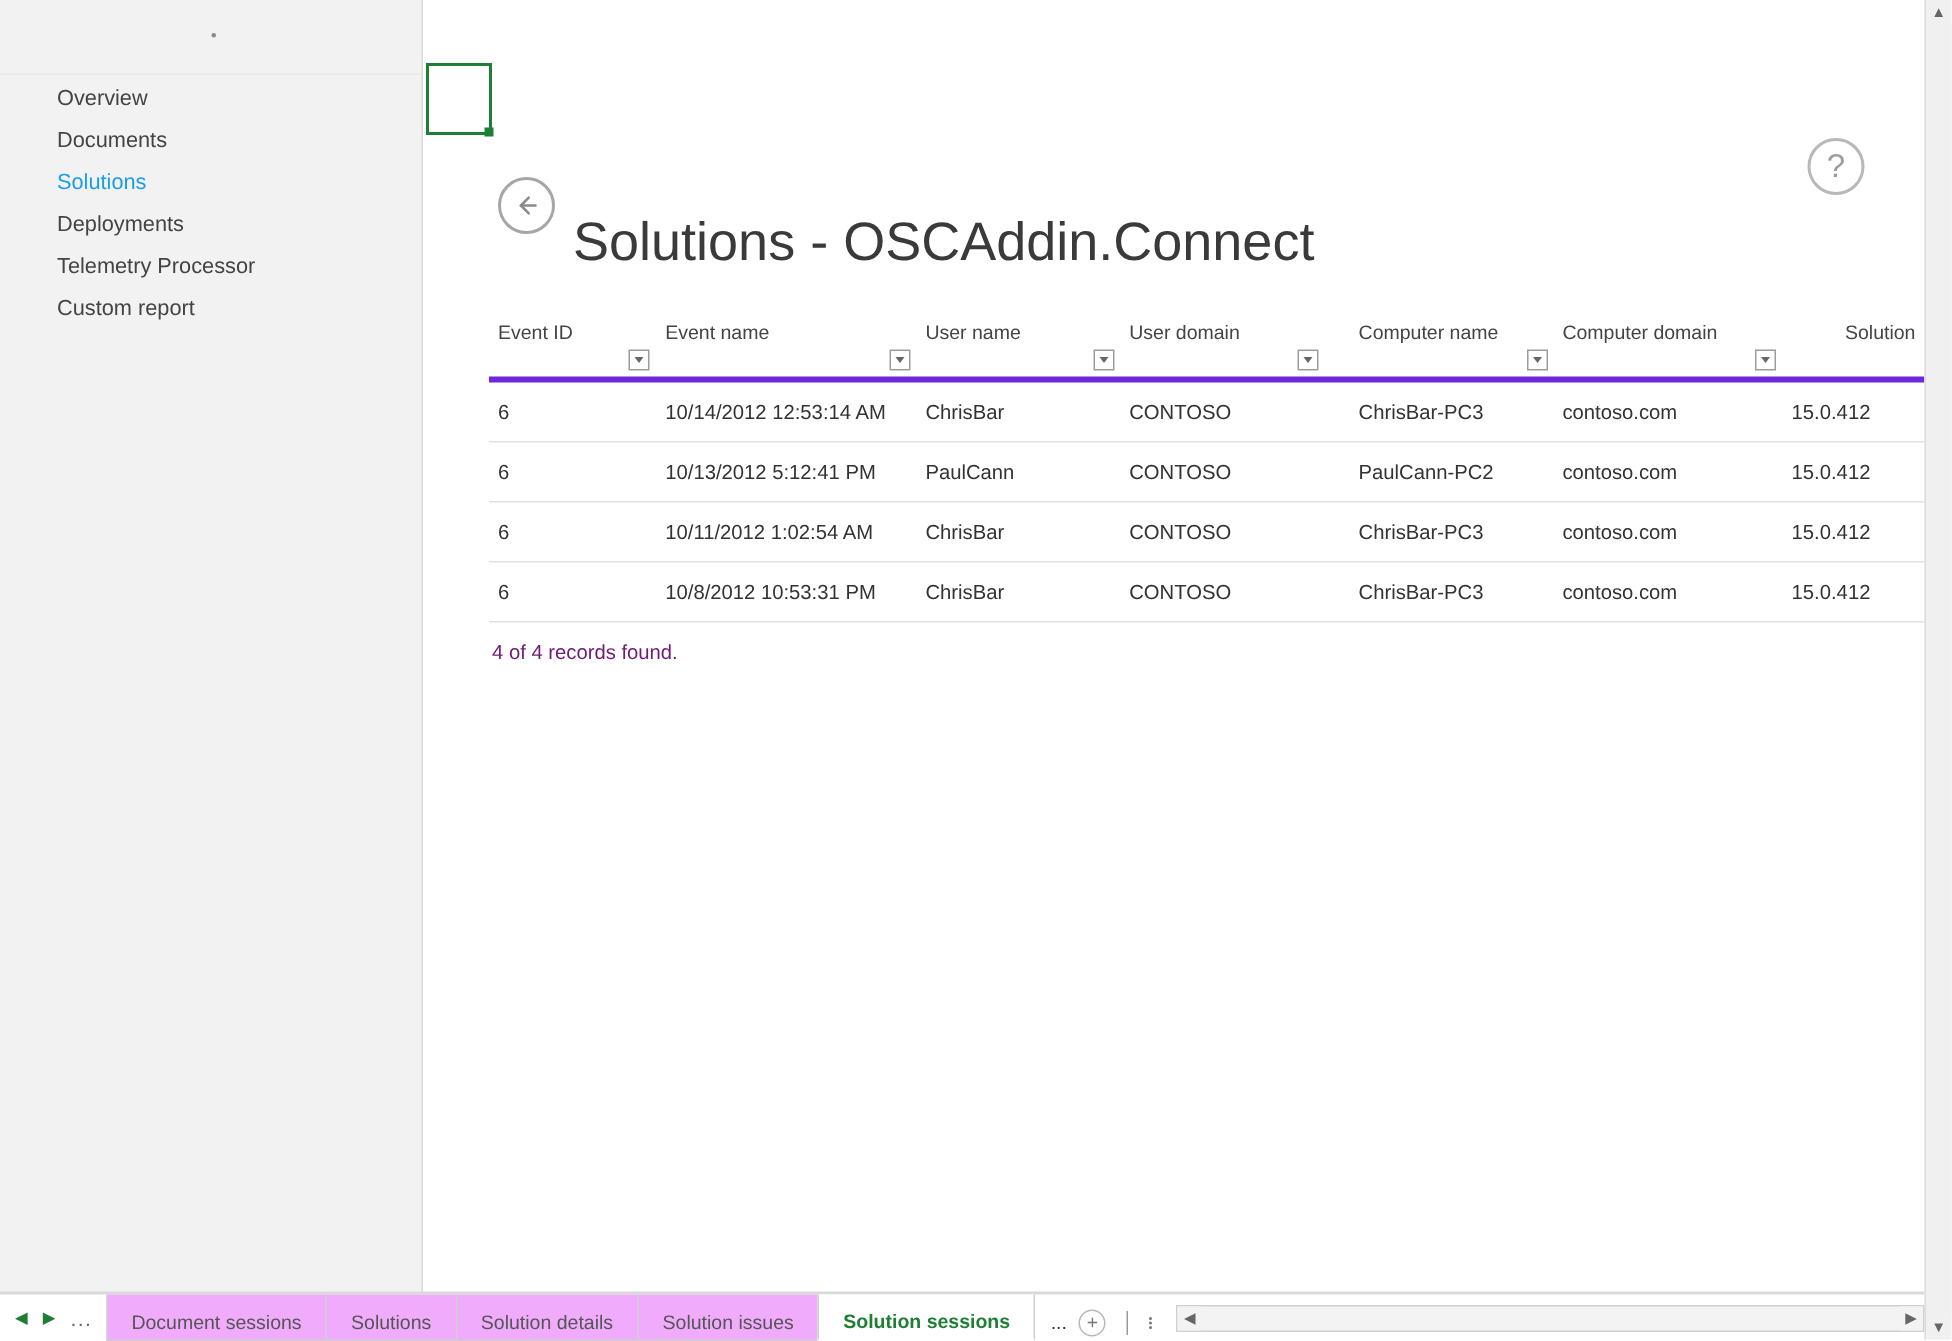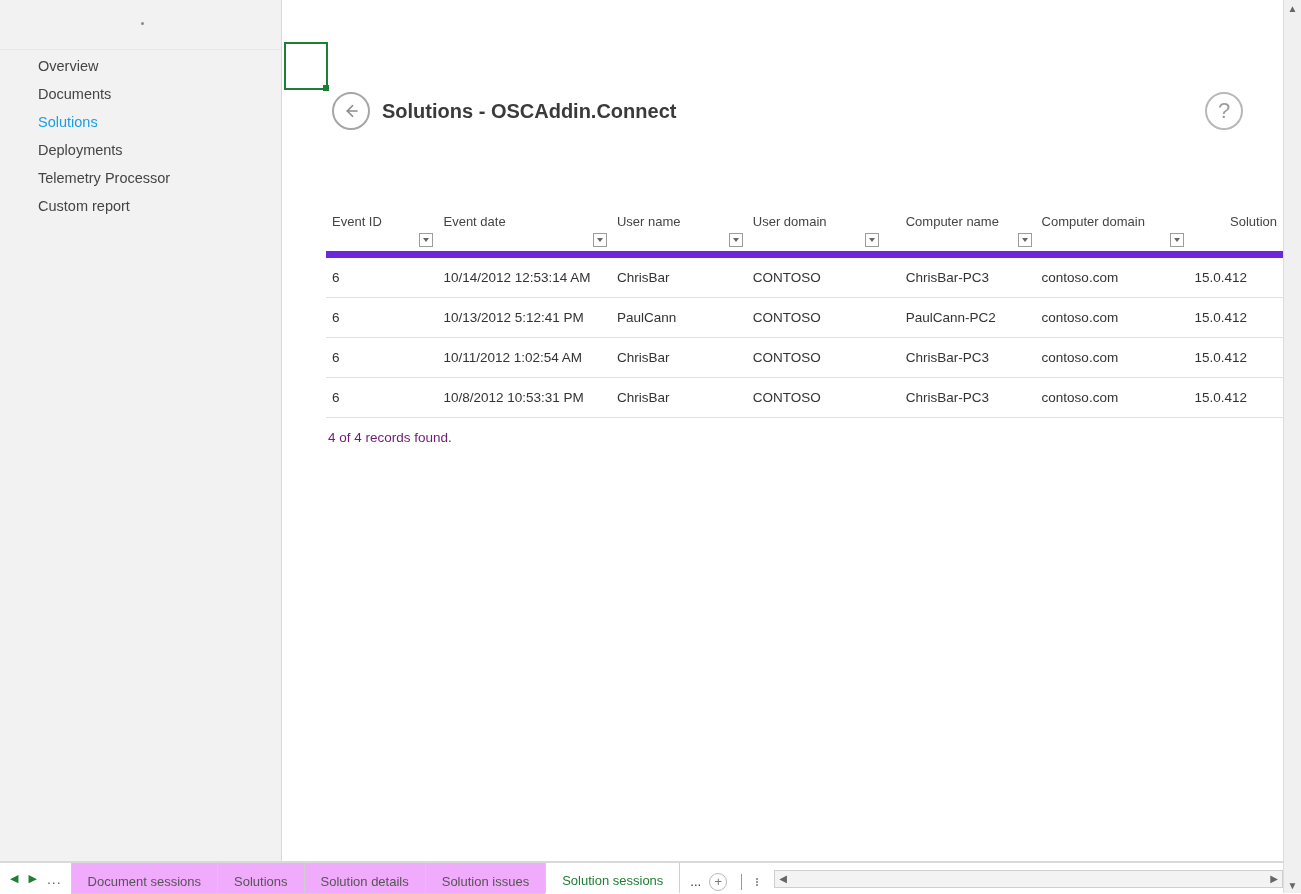--- a/index.html
+++ b/index.html
@@ -86,39 +86,40 @@
     display:flex; align-items:center;
   }
   .back-circle {
     width: 38px; height:38px; border:2px solid #a6a6a6; border-radius:50%;
     display:flex;align-items:center;justify-content:center;
     color:#8a8a8a; cursor:pointer;
     margin-right: 12px;
   }
   .back-circle svg { width:18px;height:18px; }
   .page-title {
-    font-size: 20px;
-    font-weight: 700;
+    font-size: 36px;
+    font-weight: 400;
     color: #3a3a3a;
+    margin-top: 48px;
   }
   .help-circle {
     position:absolute; right: 40px; top: 92px;
     width: 38px; height:38px; border:2px solid #b8b8b8; border-radius:50%;
     display:flex;align-items:center;justify-content:center;
     color:#9c9c9c; cursor:pointer; font-size:22px; font-weight:400;
   }
 
   
   .grid {
     position:absolute;
     left: 44px; top: 200px; right: 0;
   }
   .ghead {
     display:flex;
-    border-bottom: 7px solid #6d28d9;
+    border-bottom: 4px solid #6d28d9;
     padding-bottom: 2px;
   }
   .gcol {
     position:relative;
     font-size: 13px;
     color:#444;
     padding: 14px 6px 20px 6px;
   }
   .gcol .filter {
     position:absolute;
@@ -175,21 +176,21 @@
     border:1px solid #cfcfcf;
     border-top:none;
     background:#f0abfc;
     padding: 6px 16px 0 16px;
     font-size: 13px;
     color:#555;
     margin-left:-1px;
     cursor:pointer;
     display:flex;align-items:center;
   }
-  .tab.active { color:#1e7e34; font-weight:400; background:#fff; border-bottom:2px solid #fff; position:relative; }
+  .tab.active { color:#1e7e34; font-weight:700; background:#fff; border-bottom:2px solid #fff; position:relative; }
   .tab-more { padding:6px 10px 0 10px; display:flex;align-items:center;gap:8px; }
   .new-sheet {
     width:18px;height:18px;border:1px solid #b8b8b8;border-radius:50%;
     display:flex;align-items:center;justify-content:center;color:#777;font-size:13px;cursor:pointer;
   }
   .vbar { width:1px;height:16px;background:#999; margin:0 6px; align-self:center;}
   .vdots { color:#777; font-size:13px; cursor:pointer; display:flex;flex-direction:column;gap:1px;align-items:center;justify-content:center;}
   .vdots b{width:2px;height:2px;background:#777;border-radius:50%;}
   .hscroll {
     flex:1;
@@ -241,21 +242,21 @@
       <span>?</span>
     </div>
 
     <div class="grid">
       <div class="ghead">
         <div class="gcol c-eventid">
           <span>Event ID</span>
           <span class="filter"></span>
         </div>
         <div class="gcol c-eventdate">
-          <span>Event date</span>
+          <span>Event name</span>
           <span class="filter"></span>
         </div>
         <div class="gcol c-username">
           <span>User name</span>
           <span class="filter"></span>
         </div>
         <div class="gcol c-userdomain">
           <span>User domain</span>
           <span class="filter"></span>
         </div>

